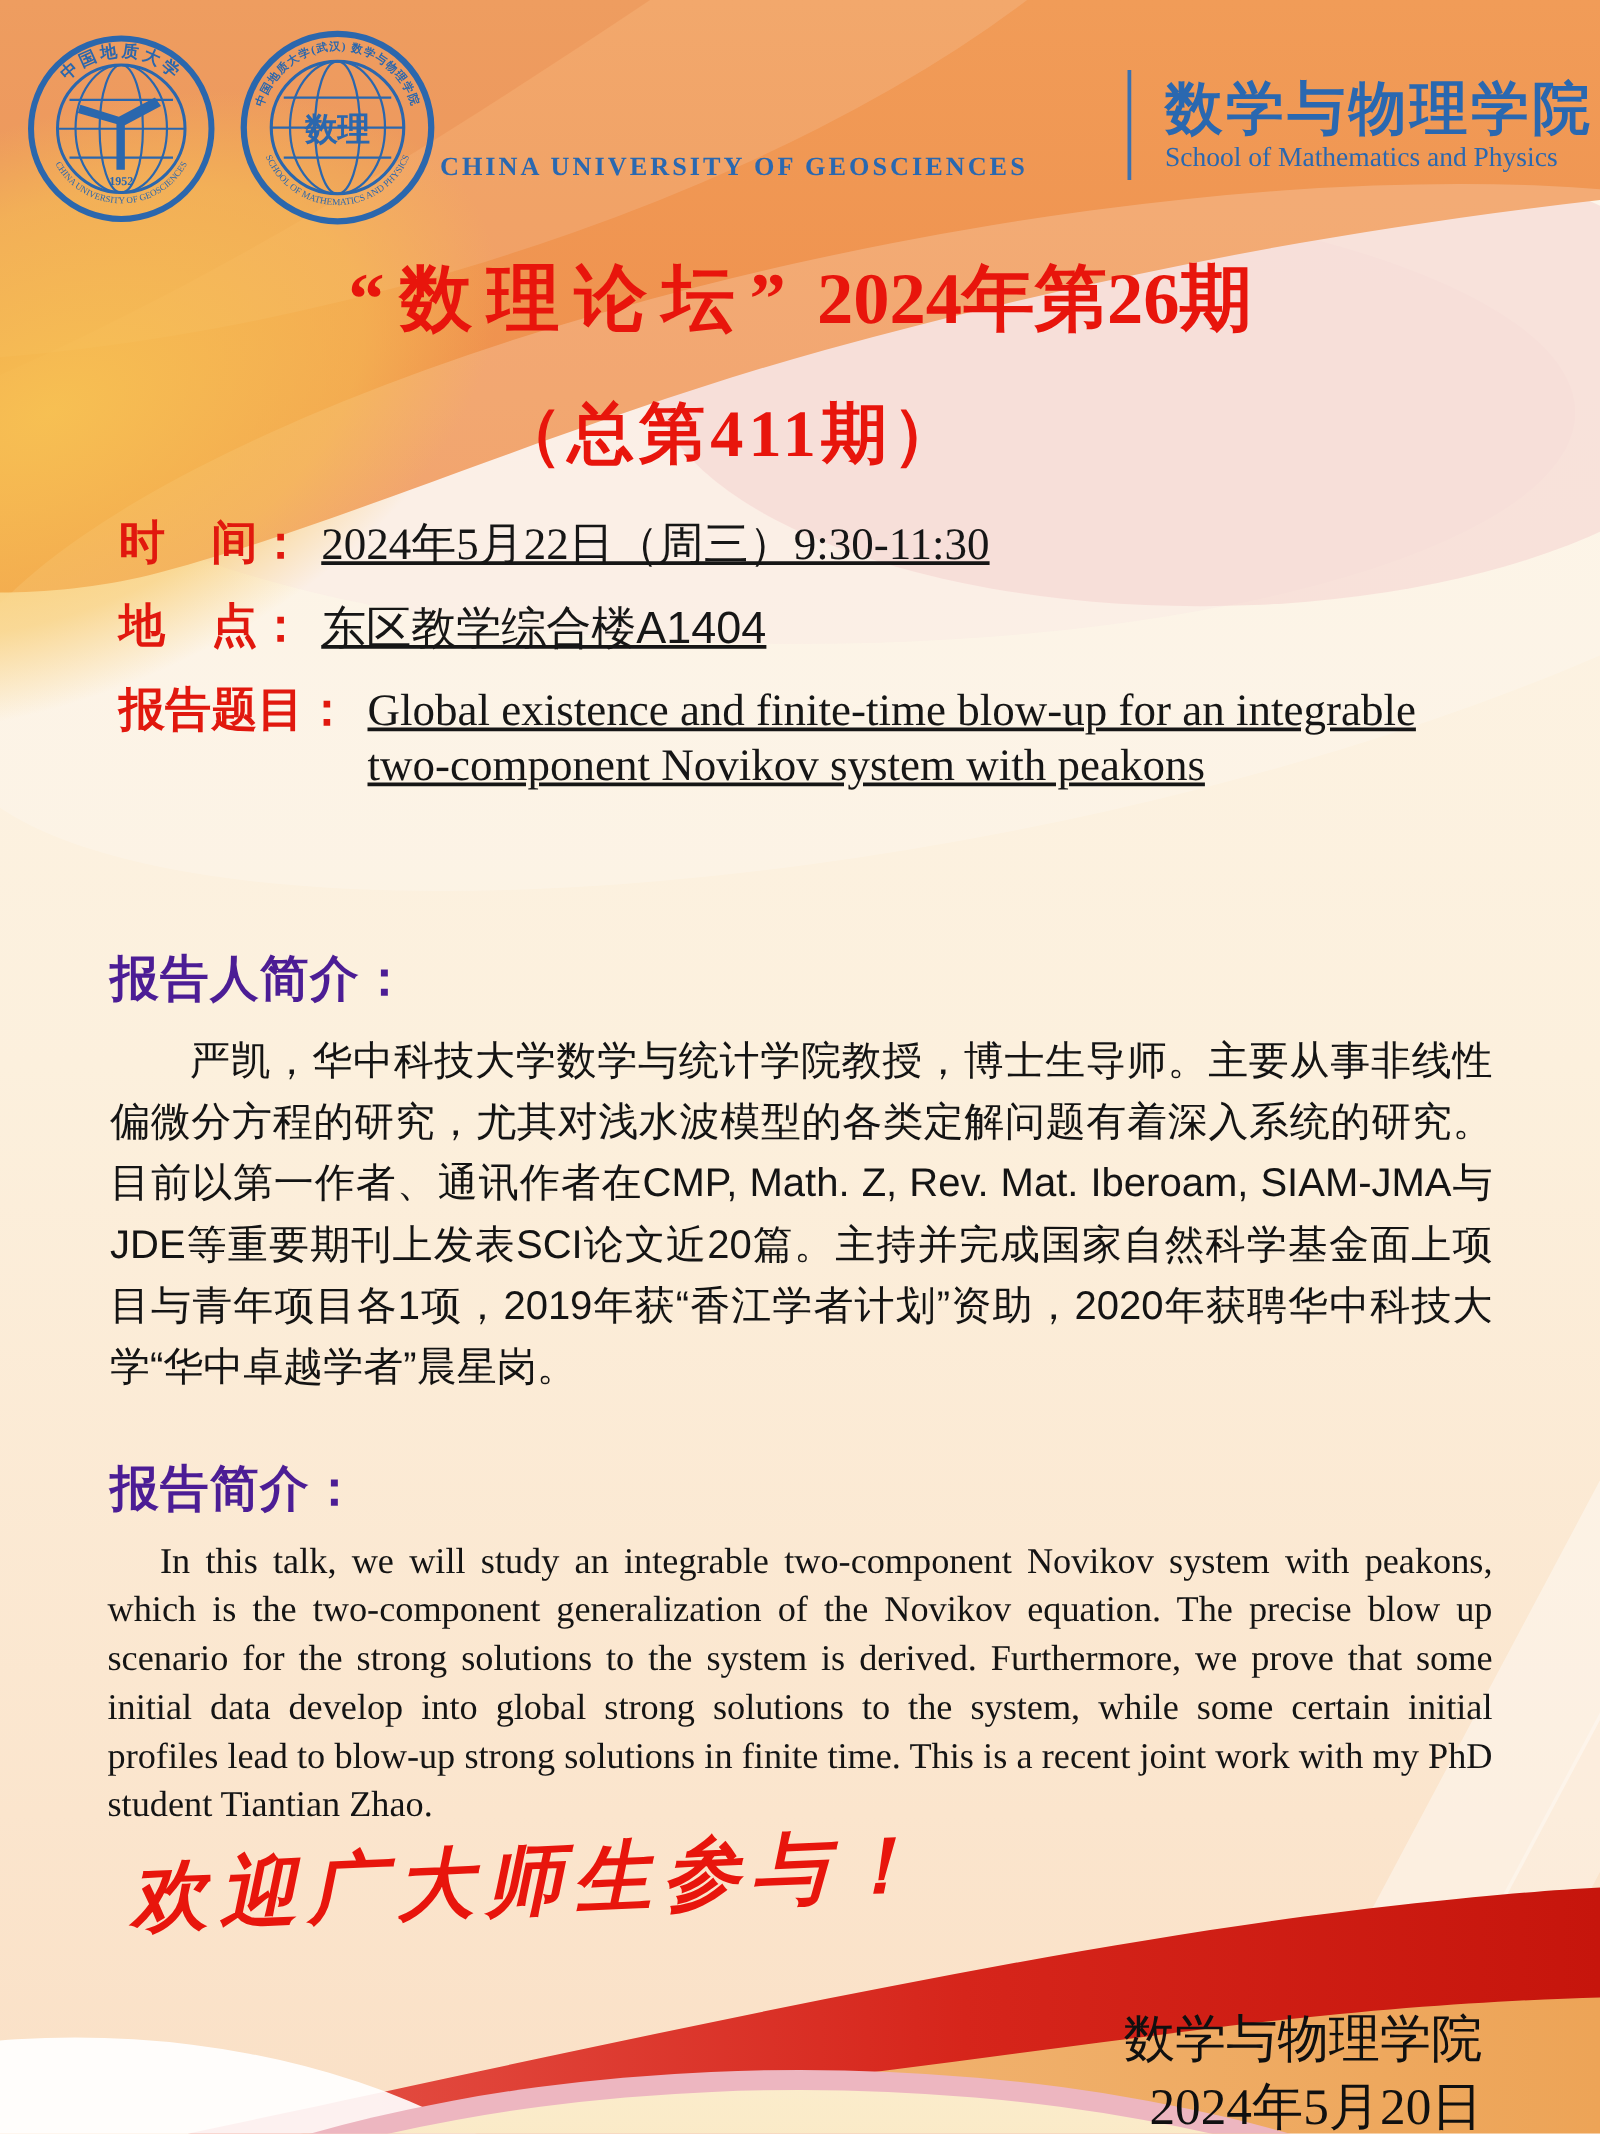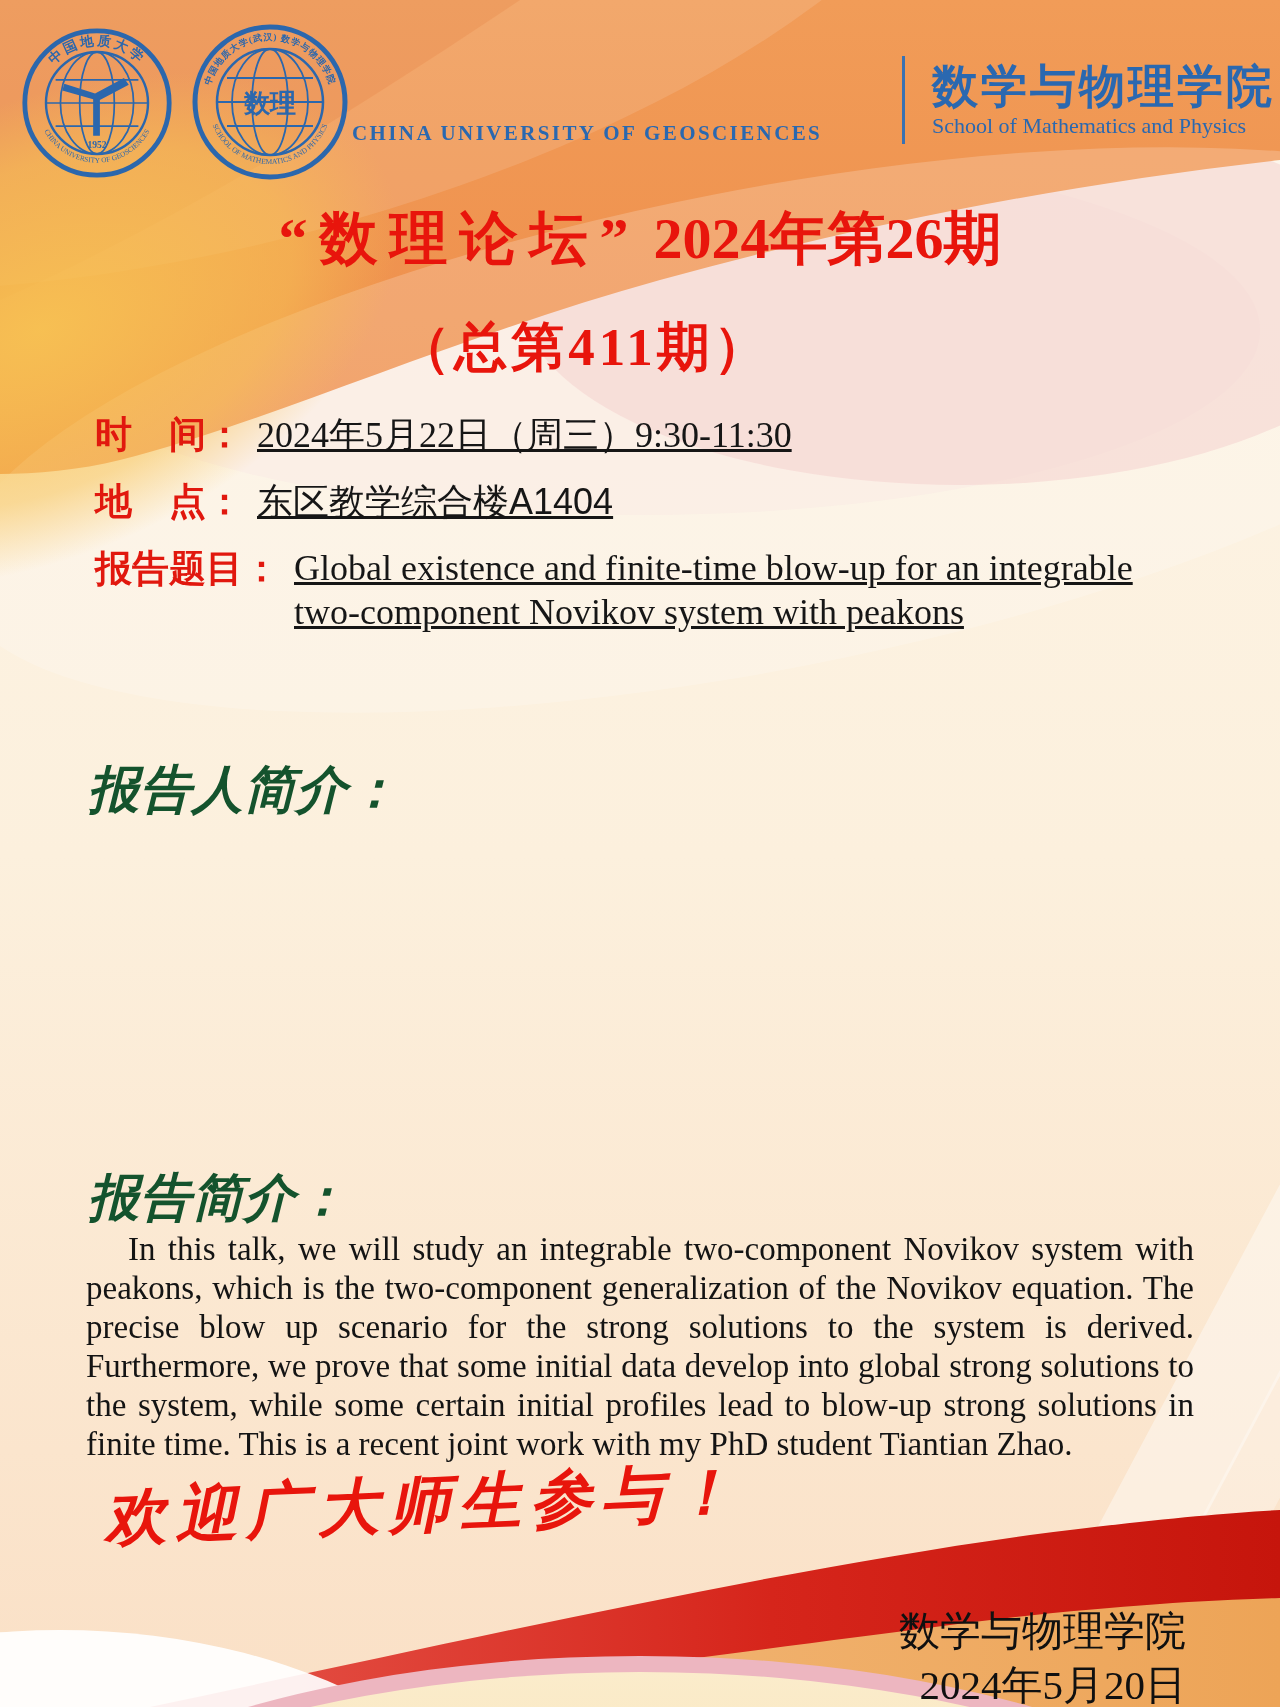--- a/index.html
+++ b/index.html
@@ -36,28 +36,28 @@
   .inforow { display:flex; align-items:flex-start; margin-bottom:21px; }
   .inforow .lbl { color:#e1180e; font-weight:bold; font-size:37px; line-height:46px;
                   white-space:nowrap; margin-right:14px;
                   font-family:"Liberation Serif", serif; }
   .inforow .val { font-size:36px; line-height:46px; color:#161616;text-decoration:underline; }
   .val-serif { font-family:"Liberation Serif", serif; }
   .val-sans  { font-family:"Liberation Sans", sans-serif; }
   .inforow .val.two-line { line-height:44px; }
 
   
-  .sec-h { color:#14532d; font-weight:bold; font-size:51px;
-           font-family:"Liberation Serif", serif; letter-spacing:1px;font-style:italic; }
+  .sec-h { color:#4c1d95; font-weight:bold; font-size:39px;
+           font-family:"Liberation Serif", serif; letter-spacing:1px; }
   .bio-h { left:88px; top:756px; }
   .bio-p { left:88px; top:824px; width:1106px; font-size:32px; line-height:49px;
            text-align:justify; text-indent:2em; color:#141414;
            font-family:"Liberation Sans", sans-serif; }
   .abs-h { left:88px; top:1164px; }
-  .abs-p { left:86px; top:1230px; width:1108px; font-size:33px; line-height:39px;
+  .abs-p { left:86px; top:1230px; width:1108px; font-size:29px; line-height:39px;
            text-align:justify; text-indent:42px; color:#141414;
            font-family:"Liberation Serif", serif; }
 
   
   .welcome { left:104px; top:1476px; font-size:62px; font-weight:bold; font-style:italic;
              color:#e8150c; letter-spacing:9px; transform:rotate(-2.4deg);
              transform-origin:left center; font-family:"Liberation Serif", serif; }
   .footer { right:94px; top:1604px; text-align:right; color:#101010; }
   .footer .org  { font-size:41px; line-height:54px; font-family:"Liberation Sans", sans-serif; }
   .footer .date { font-size:41px; line-height:54px; font-family:"Liberation Serif", serif; }
@@ -186,20 +186,21 @@
       <span class="lbl">地　点：</span>
       <span class="val val-sans">东区教学综合楼A1404</span>
     </div>
     <div class="inforow">
       <span class="lbl">报告题目：</span>
       <span class="val val-serif two-line">Global existence and finite-time blow-up for an integrable two-component Novikov system with peakons</span>
     </div>
   </div>
 
   <div class="layer sec-h bio-h">报告人简介：</div>
+  <div class="layer bio-p">严凯，华中科技大学数学与统计学院教授，博士生导师。主要从事非线性偏微分方程的研究，尤其对浅水波模型的各类定解问题有着深入系统的研究。目前以第一作者、通讯作者在CMP, Math. Z, Rev. Mat. Iberoam, SIAM-JMA与JDE等重要期刊上发表SCI论文近20篇。主持并完成国家自然科学基金面上项目与青年项目各1项，2019年获“香江学者计划”资助，2020年获聘华中科技大学“华中卓越学者”晨星岗。</div>
 
   <div class="layer sec-h abs-h">报告简介：</div>
   <div class="layer abs-p">In this talk, we will study an integrable two-component Novikov system with peakons, which is the two-component generalization of the Novikov equation. The precise blow up scenario for the strong solutions to the system is derived. Furthermore, we prove that some initial data develop into global strong solutions to the system, while some certain initial profiles lead to blow-up strong solutions in finite time. This is a recent joint work with my PhD student Tiantian Zhao.</div>
 
   <div class="layer welcome">欢迎广大师生参与！</div>
   <div class="layer footer">
     <div class="org">数学与物理学院</div>
     <div class="date">2024年5月20日</div>
   </div>
 

